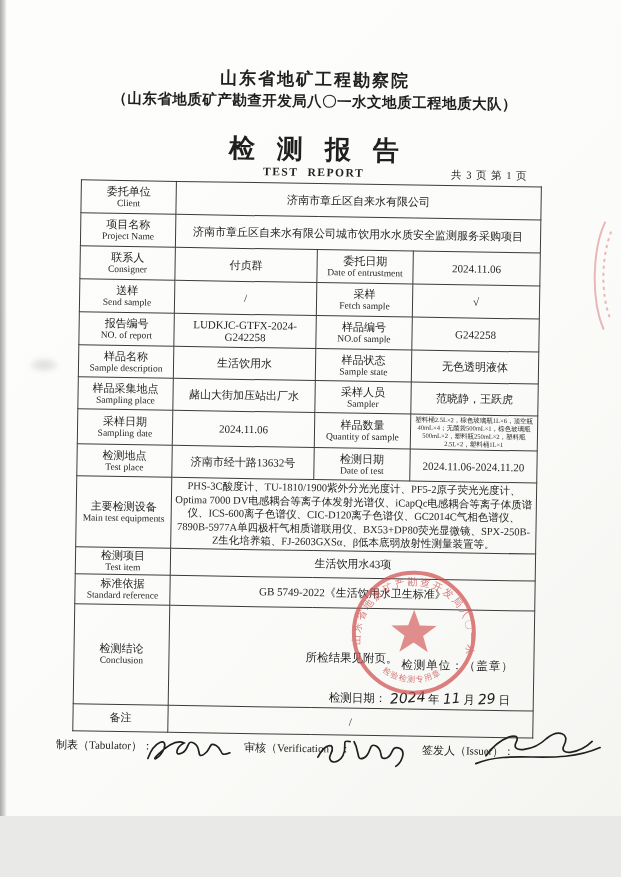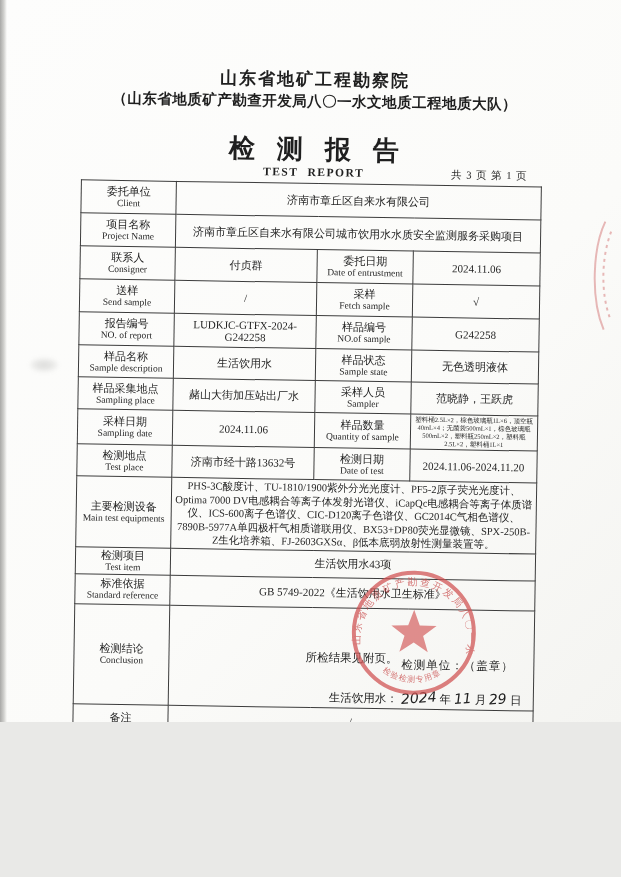--- a/index.html
+++ b/index.html
@@ -1,16 +1,16 @@
 <!DOCTYPE html>
 <html><head>
 <meta charset="utf-8">
 <style>
   html,body{margin:0;padding:0;background:#e9e9e7;}
-  .stage{width:621px;height:722px;position:relative;overflow:hidden;
+  .stage{width:621px;height:816px;position:relative;overflow:hidden;
          background:linear-gradient(135deg,#fdfdfc 0%,#fbfbf9 60%,#f4f4f1 100%);
          font-family:"Liberation Serif","DejaVu Serif",serif;color:#1f1f1f;}
   
   .edge-left{position:absolute;left:0;top:0;width:7px;height:877px;
     background:linear-gradient(90deg,#9a9a98 0%,#c9c9c6 55%,rgba(255,255,255,0) 100%);opacity:.85;}
   .smudge{position:absolute;border-radius:50%;filter:blur(2px);}
   .smudge.a{left:30px;top:358px;width:28px;height:14px;background:radial-gradient(rgba(120,120,118,.25),rgba(0,0,0,0));}
   .smudge.b{left:34px;top:843px;width:40px;height:16px;background:radial-gradient(rgba(120,120,118,.28),rgba(0,0,0,0));}
   .tilt{position:absolute;left:0;top:0;width:621px;height:877px;transform:rotate(0.9deg);transform-origin:50% 42%;}
 
@@ -203,21 +203,21 @@
         <td class="val" colspan="3">GB 5749-2022《生活饮用水卫生标准》</td>
       </tr>
       <tr style="height:100px">
         <td class="lab">
           <span class="cn">检测结论</span>
           <span class="en">Conclusion</span>
             </td>
         <td class="concl" colspan="3">
           <span class="concl-note">所检结果见附页。</span>
           <span class="concl-unit">检测单位：（盖章）</span>
-          <span class="concl-date"><span>生活饮用水：</span><span class="hand">2024</span><span>年</span><span class="hand">11</span><span>月</span><span class="hand">29</span><span>日</span></span>
+          <span class="concl-date"><span>检测日期：</span><span class="hand">2024</span><span>年</span><span class="hand">11</span><span>月</span><span class="hand">29</span><span>日</span></span>
         </td>
       </tr>
       <tr style="height:27px">
         <td class="lab">
           <span class="cn">备注</span>
             </td>
         <td class="val" colspan="3">/</td>
       </tr>
     </tbody>
       </table>

